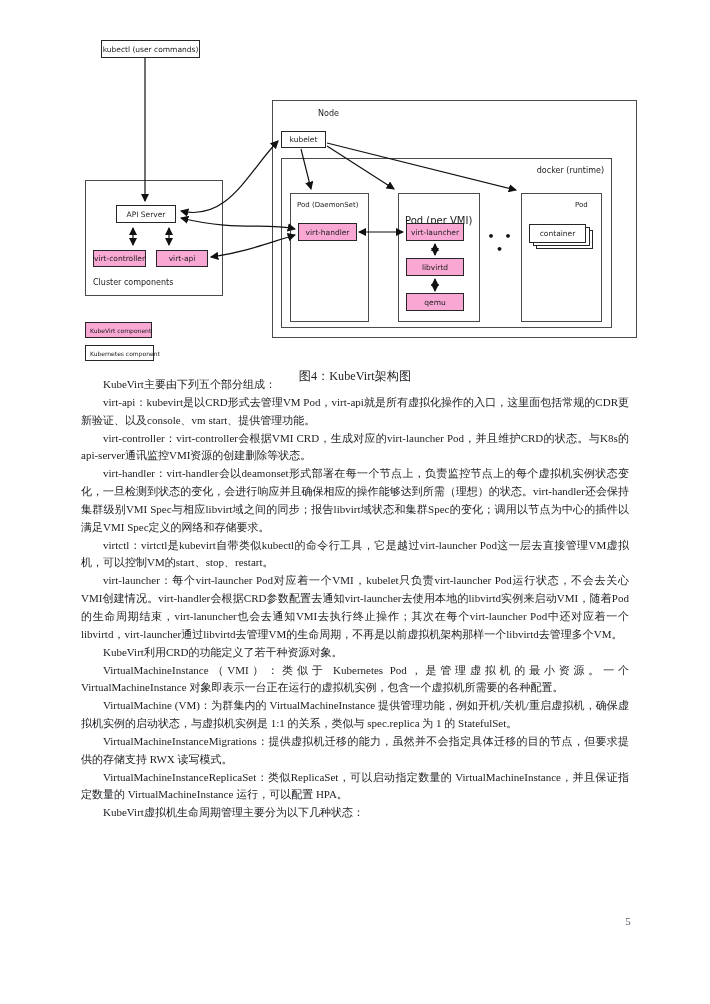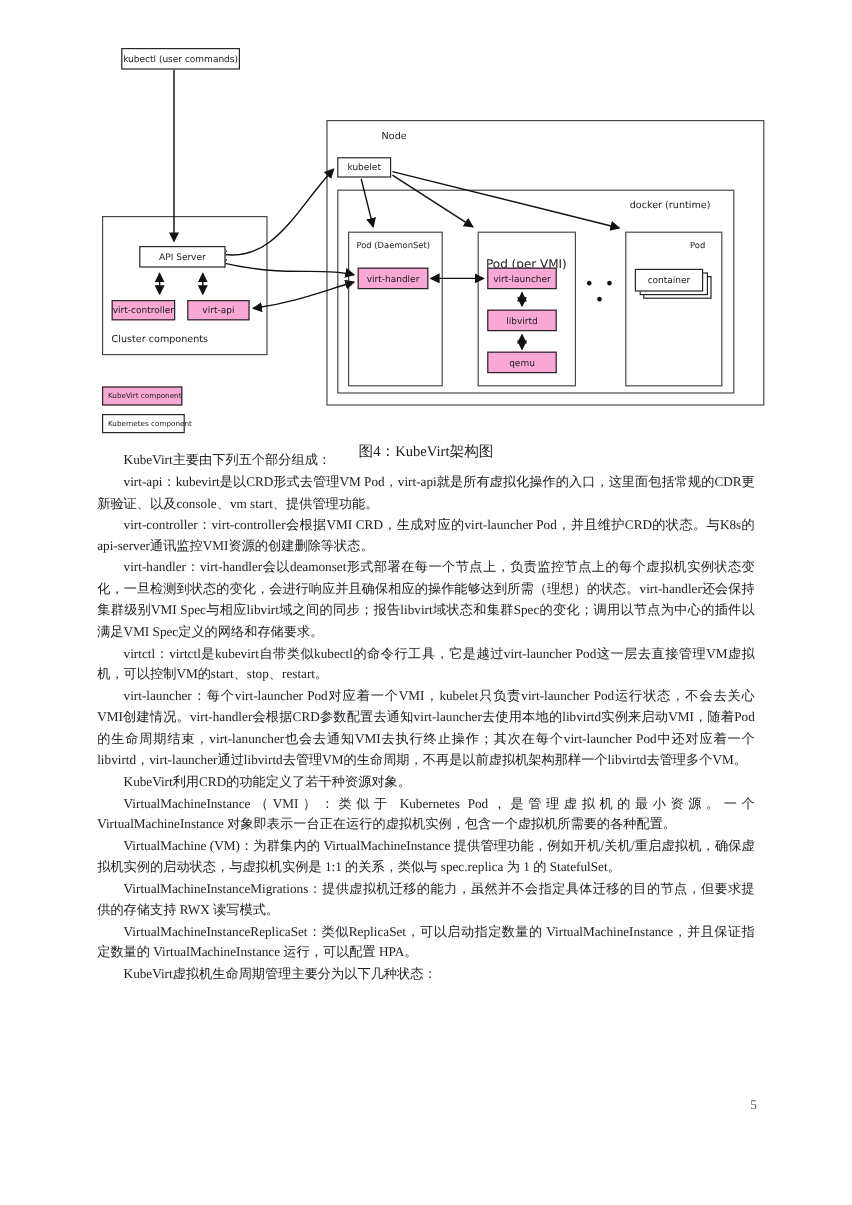--- a/index.html
+++ b/index.html
@@ -65,34 +65,34 @@
         <path d="M435 244 V255" marker-start="url(#ah)" marker-end="url(#ah)"></path>
         <path d="M435 279 V291" marker-start="url(#ah)" marker-end="url(#ah)"></path>
       </g>
     </svg>
 
     <div class="dbox comp" style="left:101px; top:40px; width:99px; height:18px;">kubectl (user commands)</div>
 
     <div class="dbox frame" style="left:85px; top:180px; width:138px; height:116px;">
       <span class="flabel" style="left:7px; bottom:8px;">Cluster components</span>
     </div>
-    <div class="dbox comp" style="left:116px; top:205px; width:72px; height:18px;">API Server</div>
+    <div class="dbox comp" style="left:116px; top:205px; width:60px; height:18px;">API Server</div>
     <div class="dbox comp gray" style="left:93px; top:250px; width:53px; height:17px;">virt-controller</div>
     <div class="dbox comp gray" style="left:156px; top:250px; width:52px; height:17px;">virt-api</div>
 
     <div class="dbox comp gray legend" style="left:85px; top:322px; width:67px; height:16px;">KubeVirt component</div>
     <div class="dbox comp legend" style="left:85px; top:345px; width:69px; height:16px;">Kubernetes component</div>
 
     <div class="dbox frame" style="left:272px; top:100px; width:365px; height:238px;">
       <span class="flabel" style="left:10px; top:8px;padding-left:35px;">Node</span>
     </div>
     <div class="dbox comp" style="left:281px; top:131px; width:45px; height:17px;">kubelet</div>
 
     <div class="dbox frame" style="left:281px; top:158px; width:331px; height:170px;">
-      <span class="flabel" style="right:19px; top:7px;">docker (runtime)</span>
+      <span class="flabel" style="right:7px; top:7px;">docker (runtime)</span>
     </div>
 
     <div class="dbox frame" style="left:290px; top:193px; width:79px; height:129px;">
       <span class="flabel" style="left:6px; top:7px; font-size:7px;">Pod (DaemonSet)</span>
     </div>
     <div class="dbox comp gray" style="left:298px; top:223px; width:59px; height:18px;">virt-handler</div>
 
     <div class="dbox frame" style="left:398px; top:193px; width:82px; height:129px;">
       <span class="flabel" style="left:6px; top:7px; font-size:10px;margin-top:14px;">Pod (per VMI)</span>
     </div>

